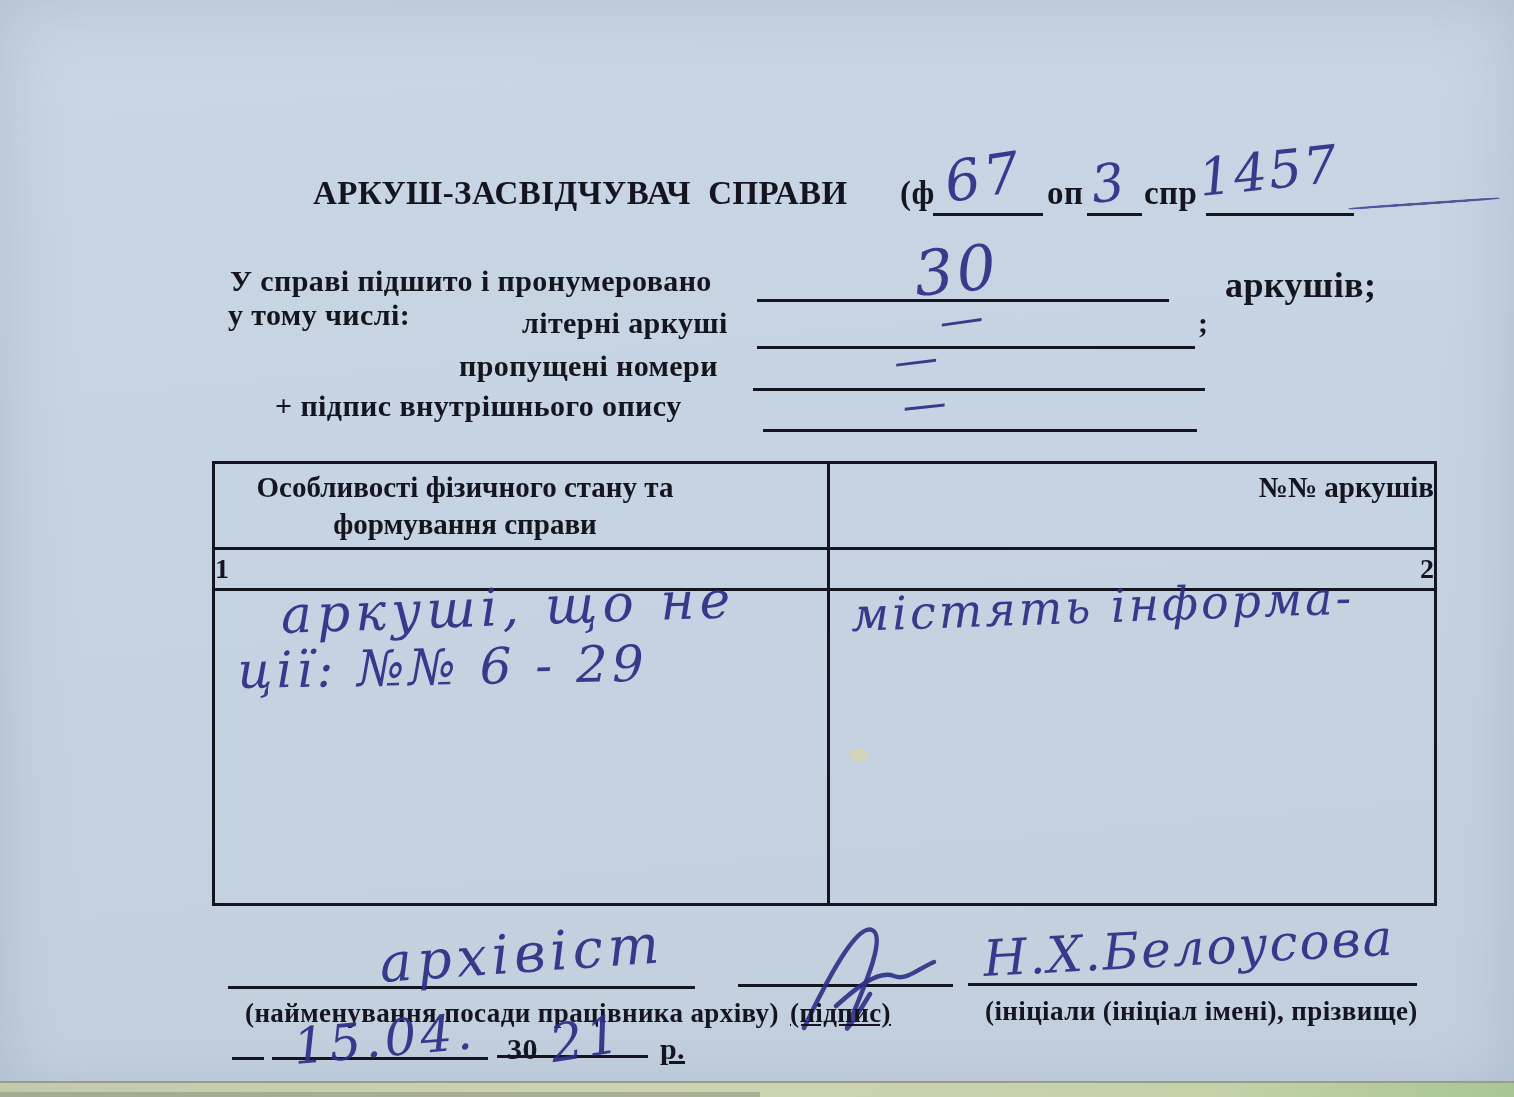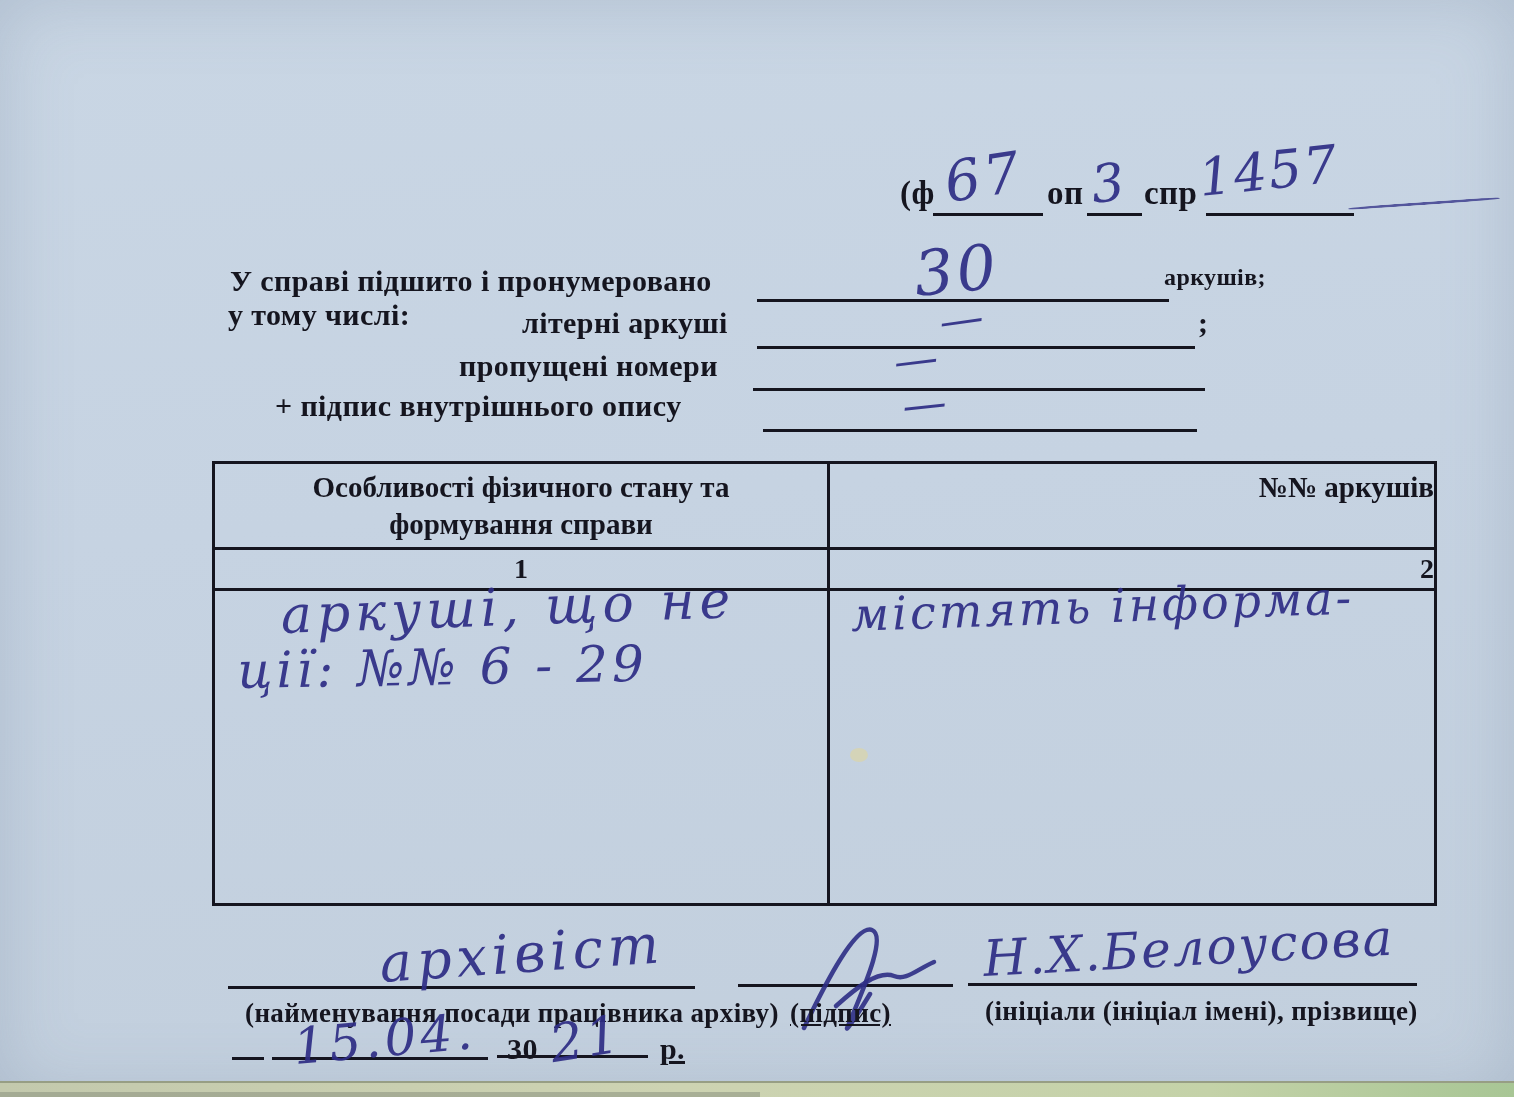--- a/index.html
+++ b/index.html
@@ -25,57 +25,58 @@
   .ink-line{ position:absolute; border-top:3px solid var(--ink); height:0; opacity:.75; border-radius:40%; }
   
   .tbl{
     position:absolute; left:212px; top:461px; width:1219px; height:439px;
     border:3px solid var(--print); display:flex; flex-direction:column;
   }
   .tbl-row{ display:flex; }
   .tbl-head{ height:83px; border-bottom:3px solid var(--print); }
   .tbl-index{ height:38px; border-bottom:3px solid var(--print); }
   .tbl-body{ flex:1; }
-  .cell1{ width:612px; border-right:3px solid var(--print); display:flex; align-items:flex-start; justify-content:center; }
+  .cell1{ width:612px; border-right:3px solid var(--print); display:flex; align-items:flex-start; justify-content:flex-start; }
   .cell2{ flex:1; display:flex; align-items:flex-start; justify-content:flex-end; }
   .cell-text{ font-weight:bold; color:var(--print); font-size:29px; text-align:center; line-height:37px; padding-top:5px; }
   .head-c1-text{ width:500px; }
   .idx{ font-weight:bold; color:var(--print); font-size:28px; padding-top:3px; }
   .stain{ position:absolute; left:850px; top:748px; width:18px; height:14px;
           background:#d9d4ab; border-radius:50%; opacity:.75; }
   .sig-svg{ position:absolute; overflow:visible; }
   .sig-svg path{ fill:none; stroke:var(--ink); stroke-width:4.5; stroke-linecap:round; opacity:.9; }
   .bottom-strip{
     position:absolute; left:0; top:1081px; width:1514px; height:16px;
     background:linear-gradient(90deg,#c3c9ad 0%,#cdd3b2 45%,#c4d2a8 80%,#a8c695 100%);
     border-top:2px solid #979e84;
   }
   .bottom-shadow{ position:absolute; left:0; top:1092px; width:760px; height:5px; background:#8a9280; opacity:.55; }
 </style>
 </head>
 <body>
 
 <div class="page">
 
+  <div class="print" style="left:313px; top:175px; font-size:33px;">АРКУШ-ЗАСВІДЧУВАЧ  СПРАВИ</div>
   <div class="print" style="left:900px; top:175px; font-size:33px;">(ф</div>
   <div class="blank" style="left:933px; top:213px; width:110px;"></div>
   <div class="print" style="left:1047px; top:175px; font-size:33px;">оп</div>
   <div class="blank" style="left:1087px; top:213px; width:55px;"></div>
   <div class="print" style="left:1144px; top:175px; font-size:33px;">спр</div>
   <div class="blank" style="left:1206px; top:213px; width:148px;"></div>
 
   <div class="hw" style="left:950px; top:150px; font-size:56px; transform:rotate(-9deg); letter-spacing:4px;">67</div>
   <div class="hw" style="left:1095px; top:155px; font-size:52px; transform:rotate(-7deg);">3</div>
   <div class="hw" style="left:1202px; top:148px; font-size:52px; transform:rotate(-6deg); letter-spacing:2px;">1457</div>
   <div class="ink-line" style="left:1348px; top:202px; width:152px; transform:rotate(-4deg);"></div>
 
   <div class="print" style="left:230px; top:264px; font-size:30px;">У справі підшито і пронумеровано</div>
   <div class="blank" style="left:757px; top:299px; width:412px;"></div>
   <div class="hw" style="left:918px; top:238px; font-size:62px; transform:rotate(-6deg); letter-spacing:3px;">30</div>
-  <div class="print" style="left:1164px; top:264px; font-size:24px;">аркушів;</div>
+  <div class="print" style="left:1225px; top:264px; font-size:36px;">аркушів;</div>
 
   <div class="print" style="left:228px; top:298px; font-size:30px;">у тому числі:</div>
   <div class="print" style="left:522px; top:306px; font-size:30px;">літерні аркуші</div>
   <div class="blank" style="left:757px; top:346px; width:438px;"></div>
   <div class="hw" style="left:943px; top:296px; font-size:44px; transform:rotate(-8deg);">—</div>
   <div class="print" style="left:1198px; top:306px; font-size:30px;">;</div>
 
   <div class="print" style="left:459px; top:349px; font-size:30px;">пропущені номери</div>
   <div class="blank" style="left:753px; top:388px; width:452px;"></div>
   <div class="hw" style="left:897px; top:336px; font-size:44px; transform:rotate(-7deg);">—</div>

